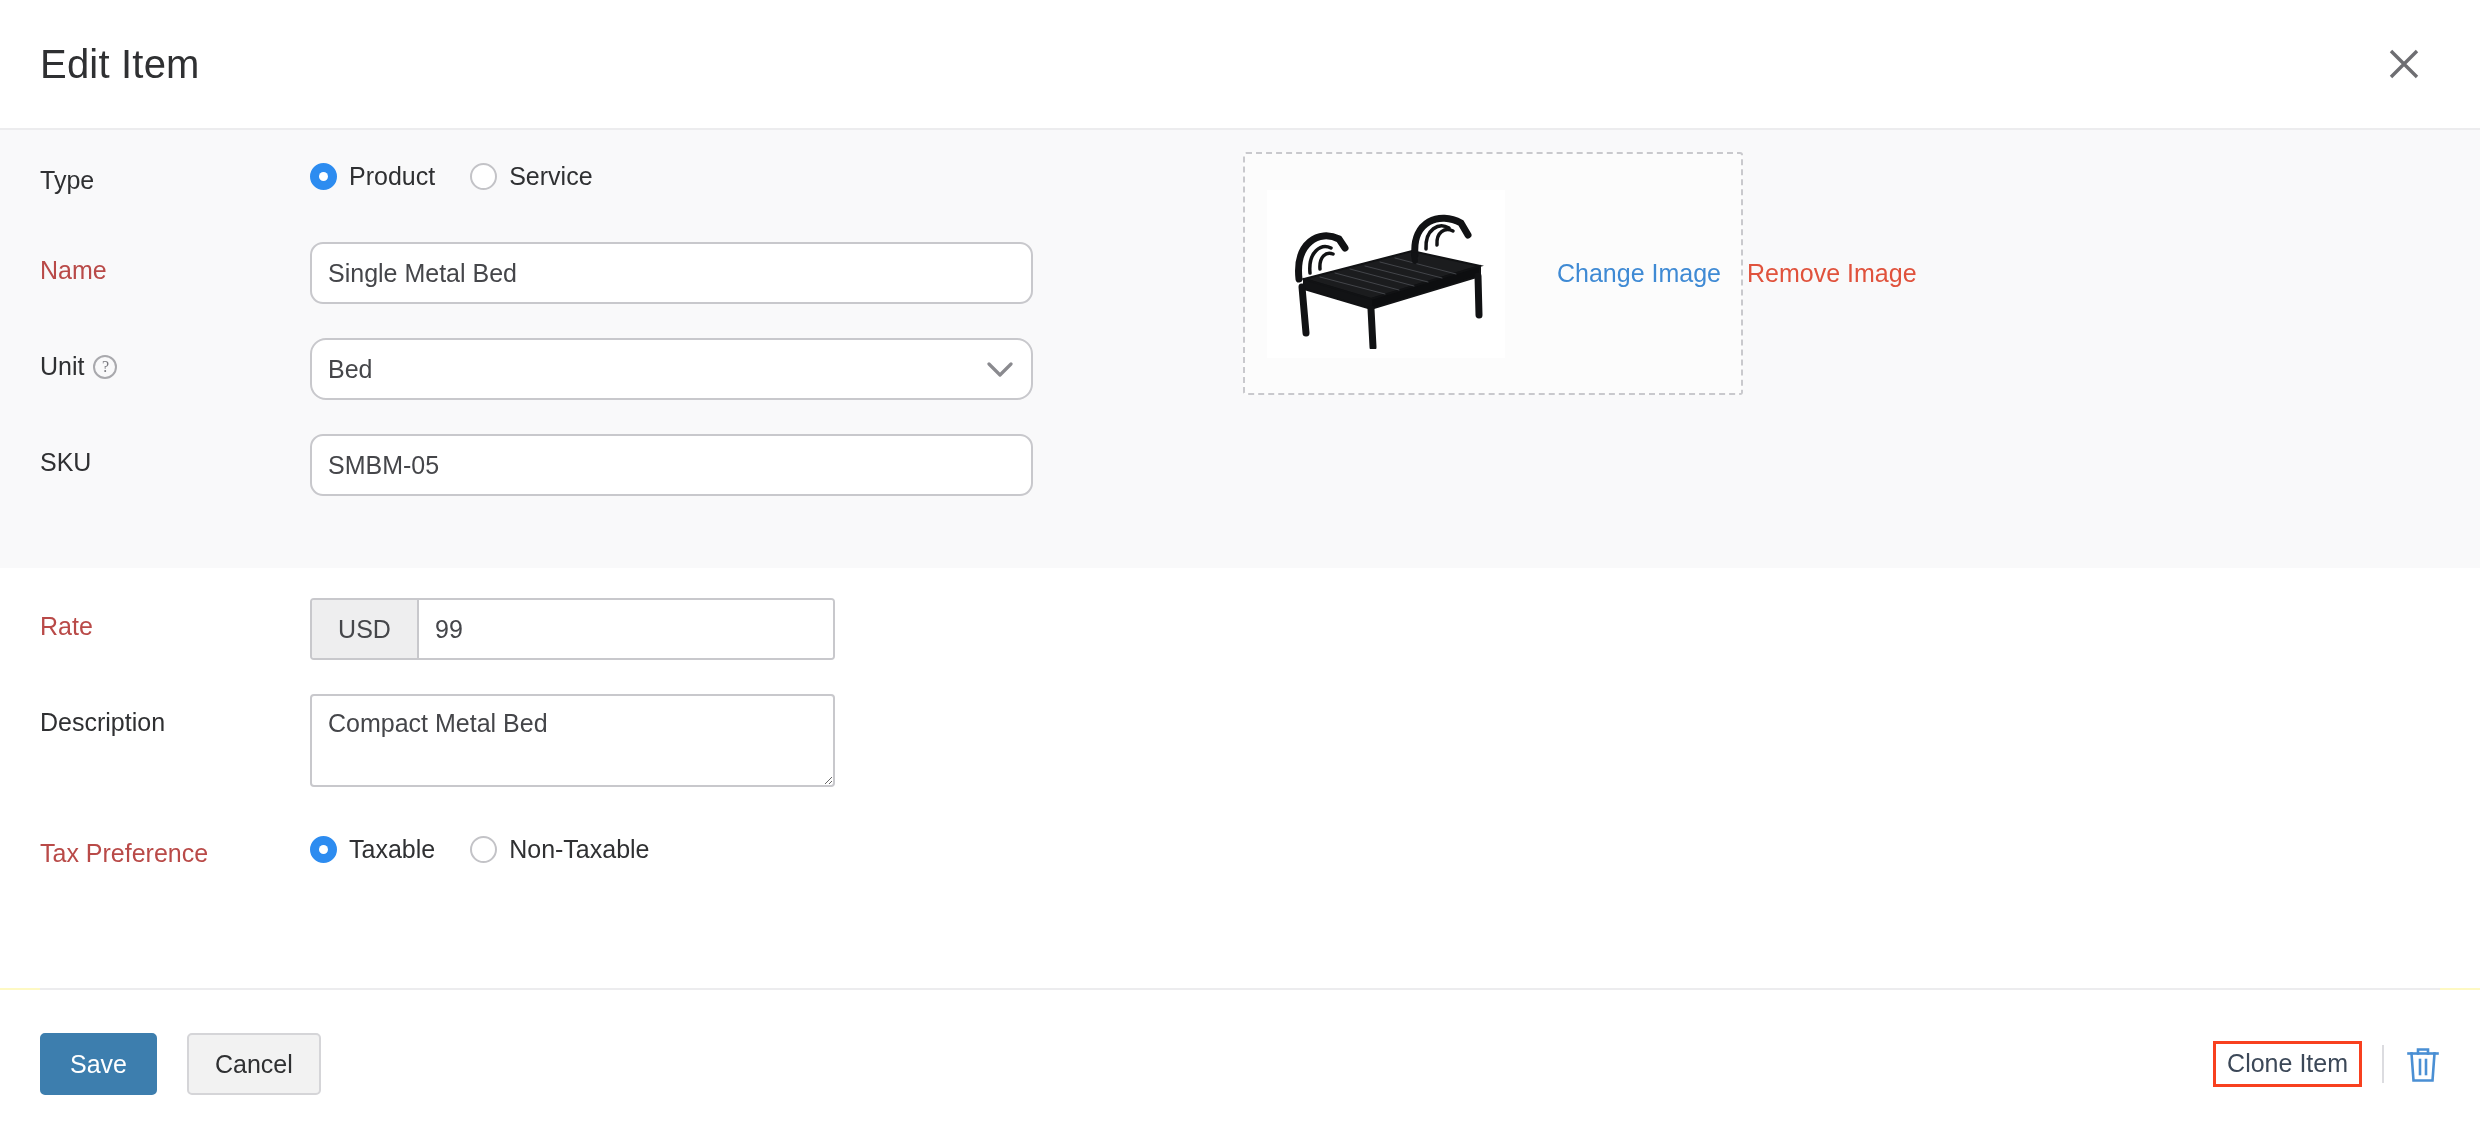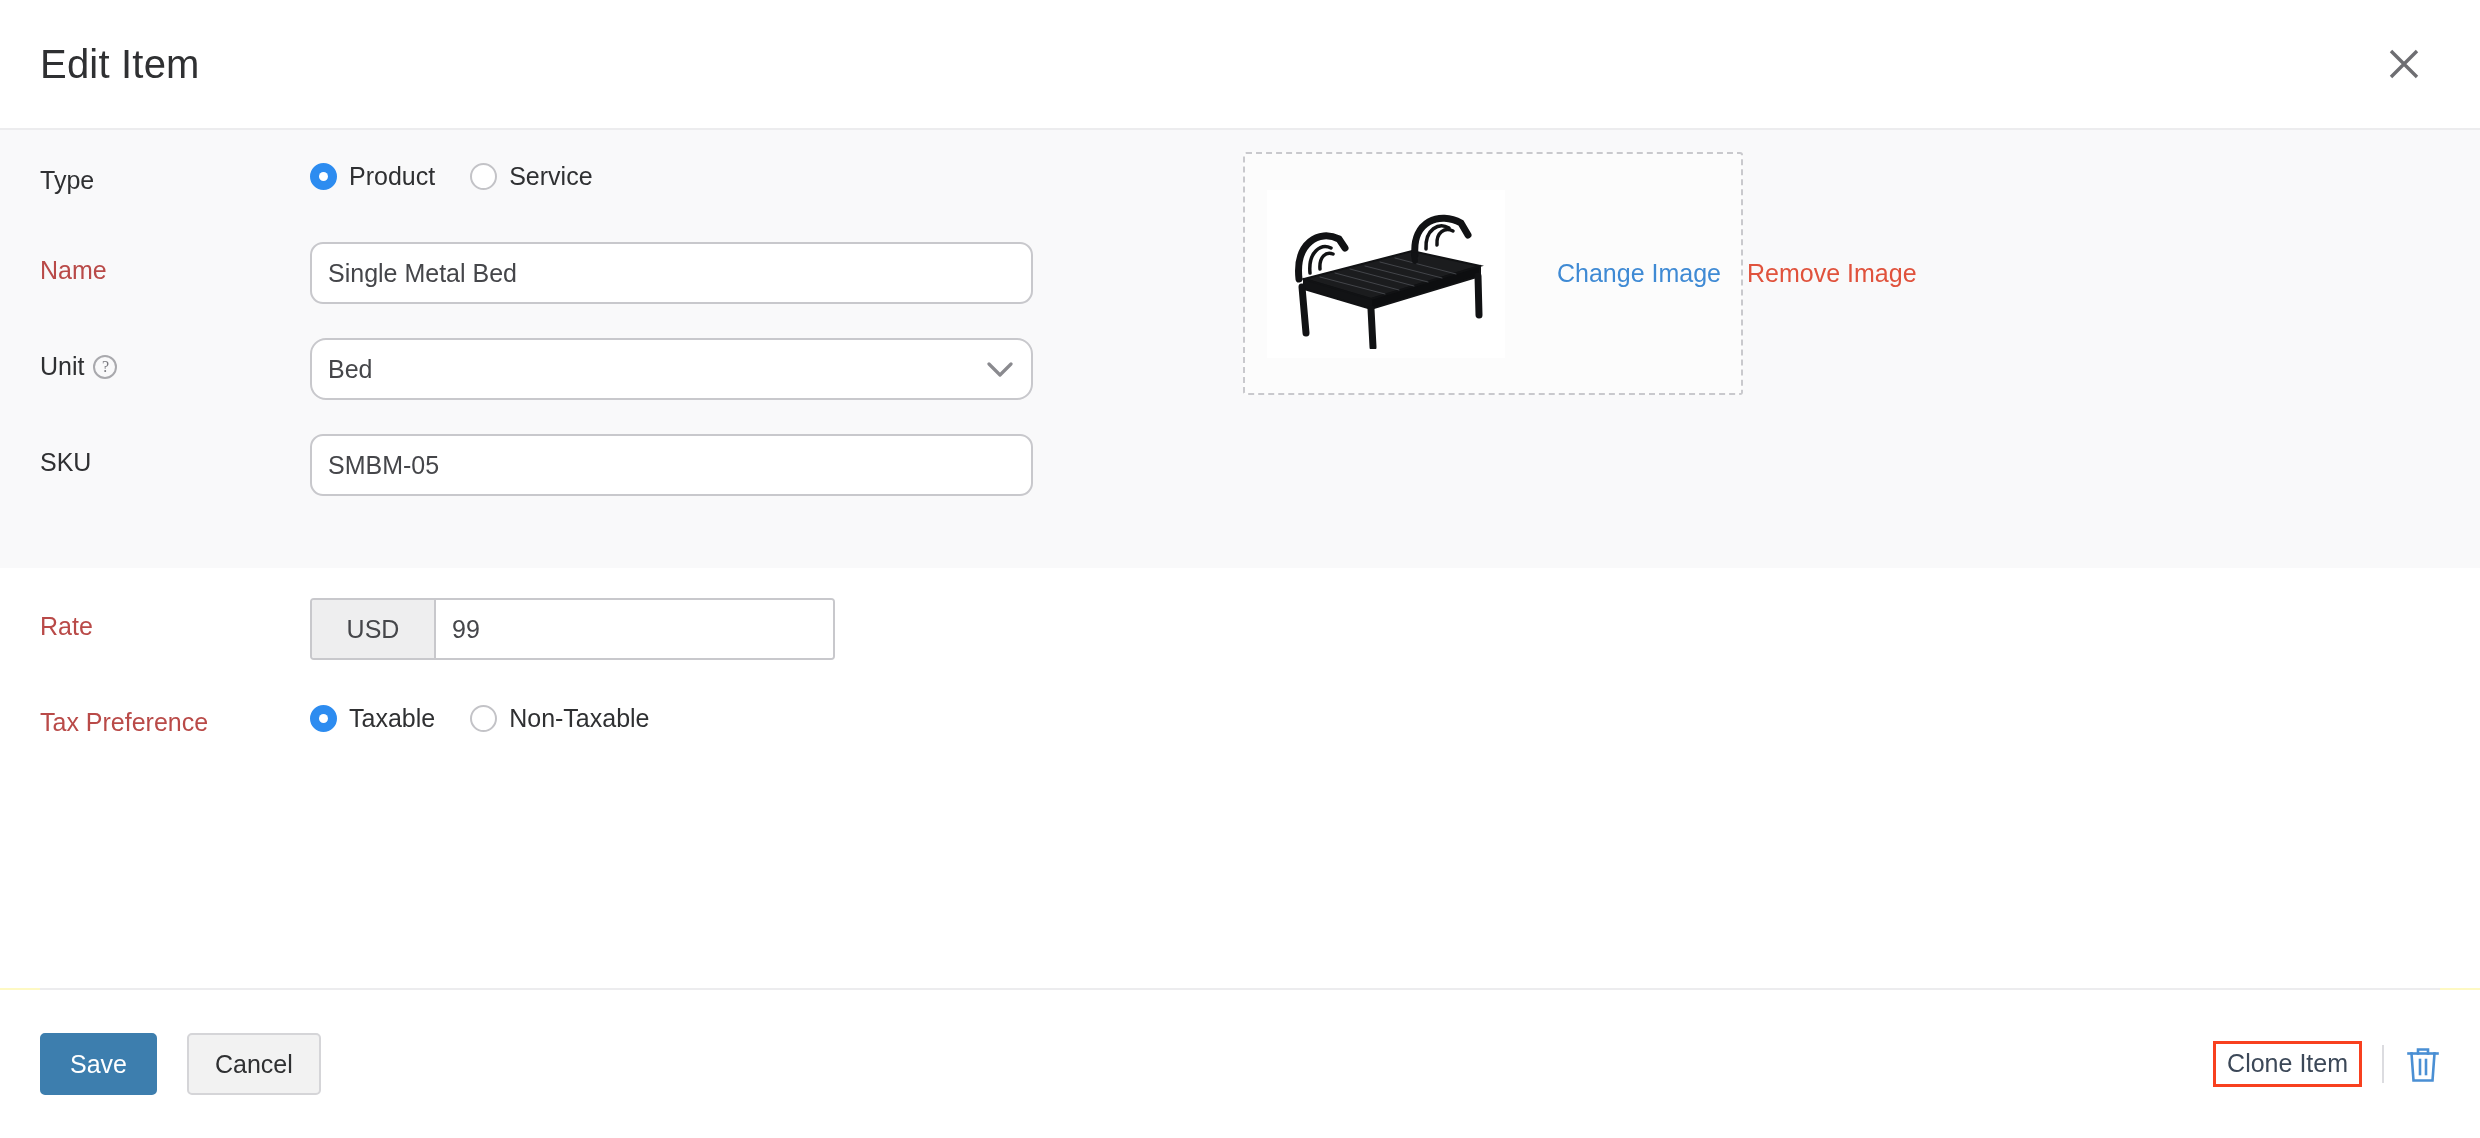--- a/index.html
+++ b/index.html
@@ -90,21 +90,21 @@
     margin-right: 12px; flex: none;
     display: flex; align-items: center; justify-content: center;
   }
   .radio-dot.checked { background: #2d8cf0; border-color: #2d8cf0; }
   .radio-dot.checked::after { content: ""; width: 9px; height: 9px; border-radius: 50%; background: #fff; display: block; }
   .radio-label { font-size: 25px; color: #2f3032; }
 
   
   .rate-wrap { display: flex; width: 525px; height: 62px; border: 2px solid #c8c8cc; border-radius: 4px; overflow: hidden; background: #fff; }
   .rate-prefix {
-    width: 124px; background: #eeeeef; border-right: 2px solid #c8c8cc;
+    width: 107px; background: #eeeeef; border-right: 2px solid #c8c8cc;
     display: flex; align-items: center; justify-content: center;
     font-size: 25px; color: #45464a;
   }
   .rate-input { flex: 1; border: 0; outline: none; font-size: 25px; color: #45464a; padding: 0 16px; font-family: "Liberation Sans", sans-serif; background: #fff; }
 
   .desc-area {
     width: 525px; height: 93px;
     border: 2px solid #c8c8cc; border-radius: 4px; background: #fff;
     font-size: 25px; color: #45464a; padding: 13px 16px;
     font-family: "Liberation Sans", sans-serif; resize: both; outline: none; overflow: hidden;
@@ -277,20 +277,28 @@
           <span>Rate</span>
         </div>
         <div class="form-control">
           <div class="rate-wrap">
             <div class="rate-prefix">USD</div>
             <input class="rate-input" type="text" value="99" style="">
           </div>
         </div>
       </div>
 
+      <div class="form-row">
+        <div class="form-label">
+          <span>Description</span>
+        </div>
+        <div class="form-control">
+          <textarea class="desc-area" style="">Compact Metal Bed</textarea>
+        </div>
+      </div>
 
       <div class="form-row">
         <div class="form-label required">
           <span>Tax Preference</span>
         </div>
         <div class="form-control">
           <div class="radio-group">
             <div class="radio-item">
               <span class="radio-dot checked"></span>
               <span class="radio-label">Taxable</span>

